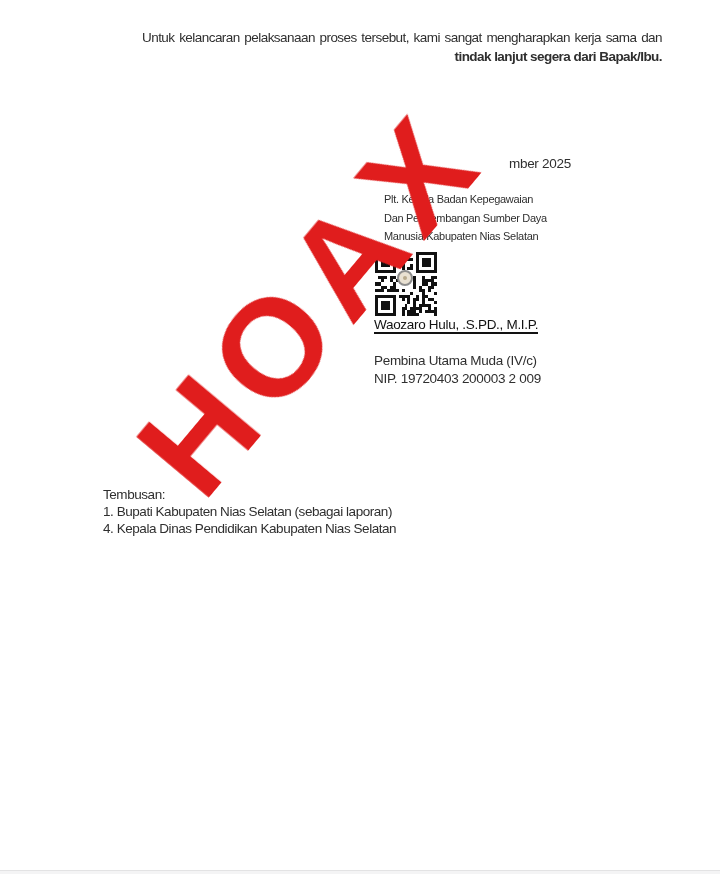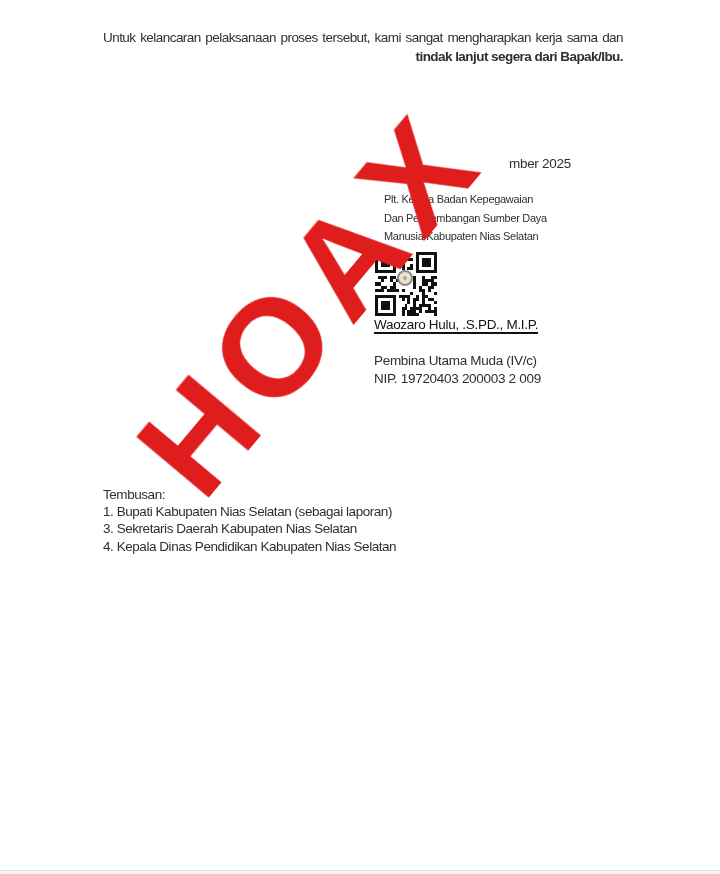--- a/index.html
+++ b/index.html
@@ -33,21 +33,21 @@
   .para .jline {
     text-align: justify;
     text-align-last: justify;
     white-space: nowrap;
   }
   .para .lline {
     text-align: right;
     white-space: nowrap;
     font-weight: bold;
   }
-  #para1 { top: 29px; }
+  #para1 { top: 29px; margin-left: 39px; }
   #para2 { top: 80px; }
   .date-frag {
     position: absolute;
     left: 496px;
     top: 156px;
     font-size: 13.5px;
     letter-spacing: -0.3px;
     color: #2f2f2f;
     white-space: nowrap;
     margin-left: 13px;
@@ -378,21 +378,20 @@
 
     <div class="sig-id">
       <span class="sig-name">Waozaro Hulu, .S.PD., M.I.P.</span>
       <div>Pembina Utama Muda (IV/c)</div>
       <div>NIP. 19720403 200003 2 009</div>
     </div>
 
     <div class="tembusan">
       <div>Tembusan:</div>
       <div>1. Bupati Kabupaten Nias Selatan (sebagai laporan)</div>
-      <div>3. Sekretaris Daerah Kabupaten Nias Selatan</div>
       <div>4. Kepala Dinas Pendidikan Kabupaten Nias Selatan</div>
     </div>
 
   </div>
 
   <div class="watermark" id="wm" style="color: rgb(224, 29, 29);">HOAX</div>
 
   <div class="bottom-edge"></div>
 
 </div>

